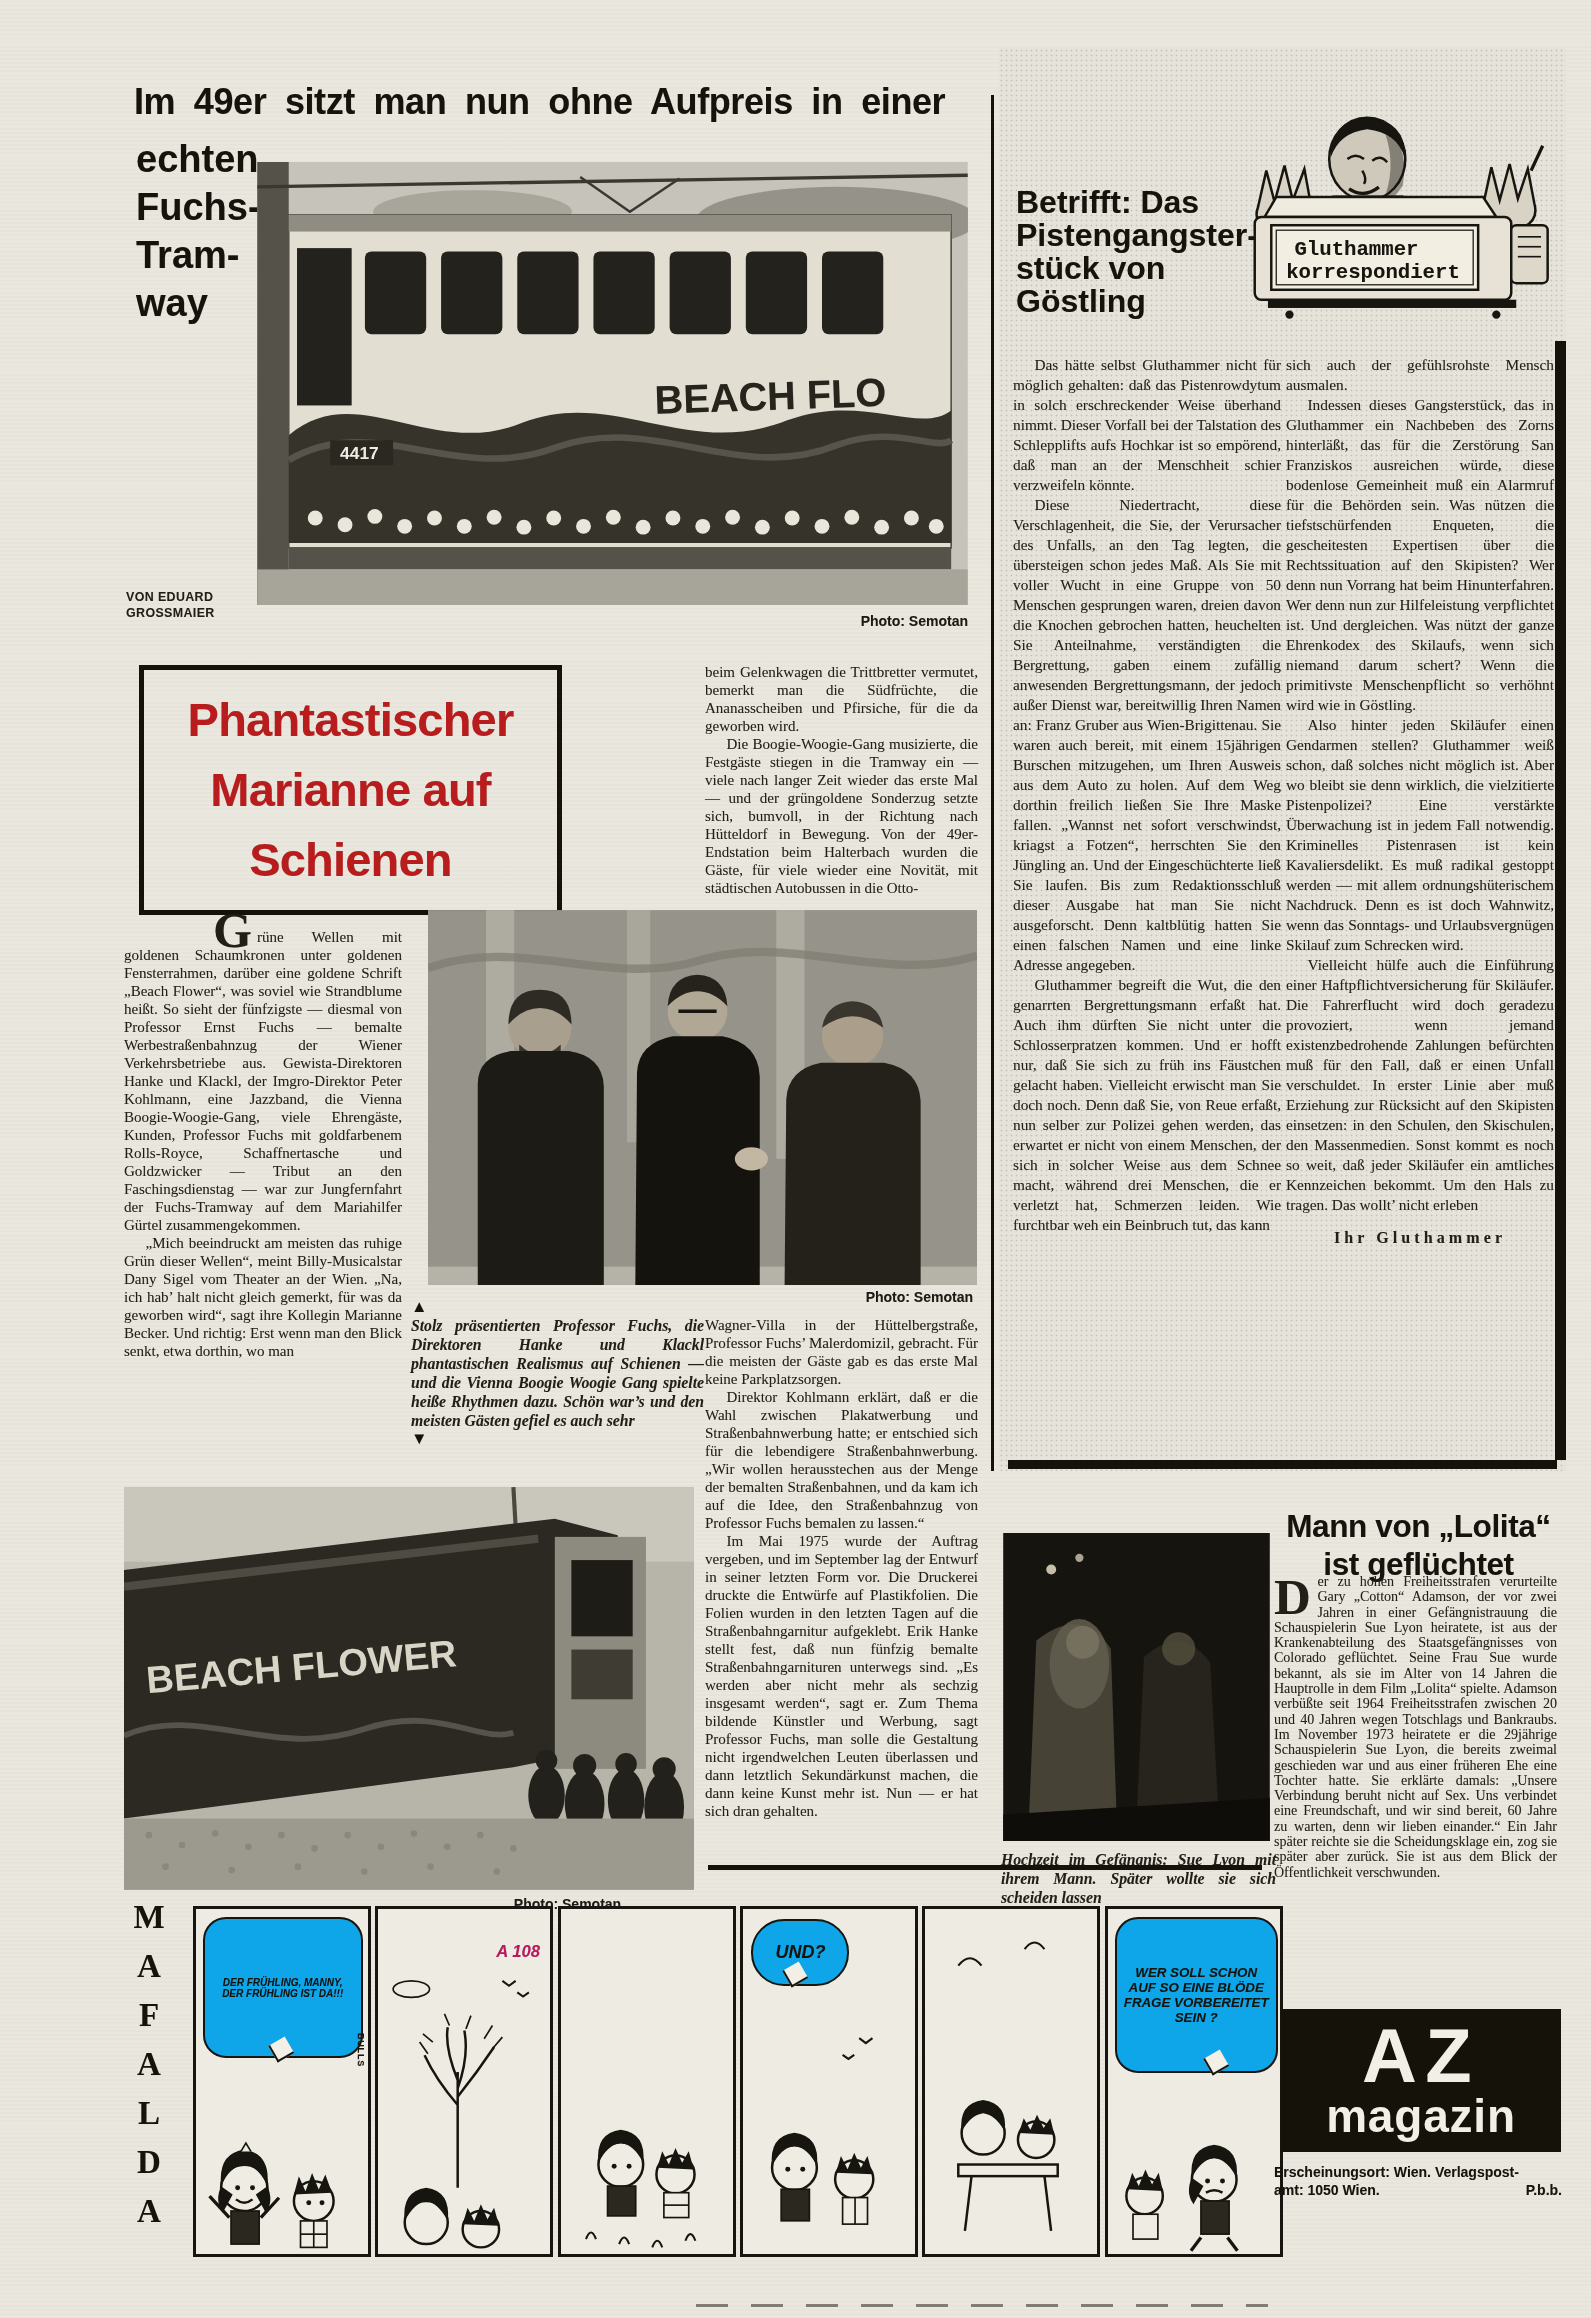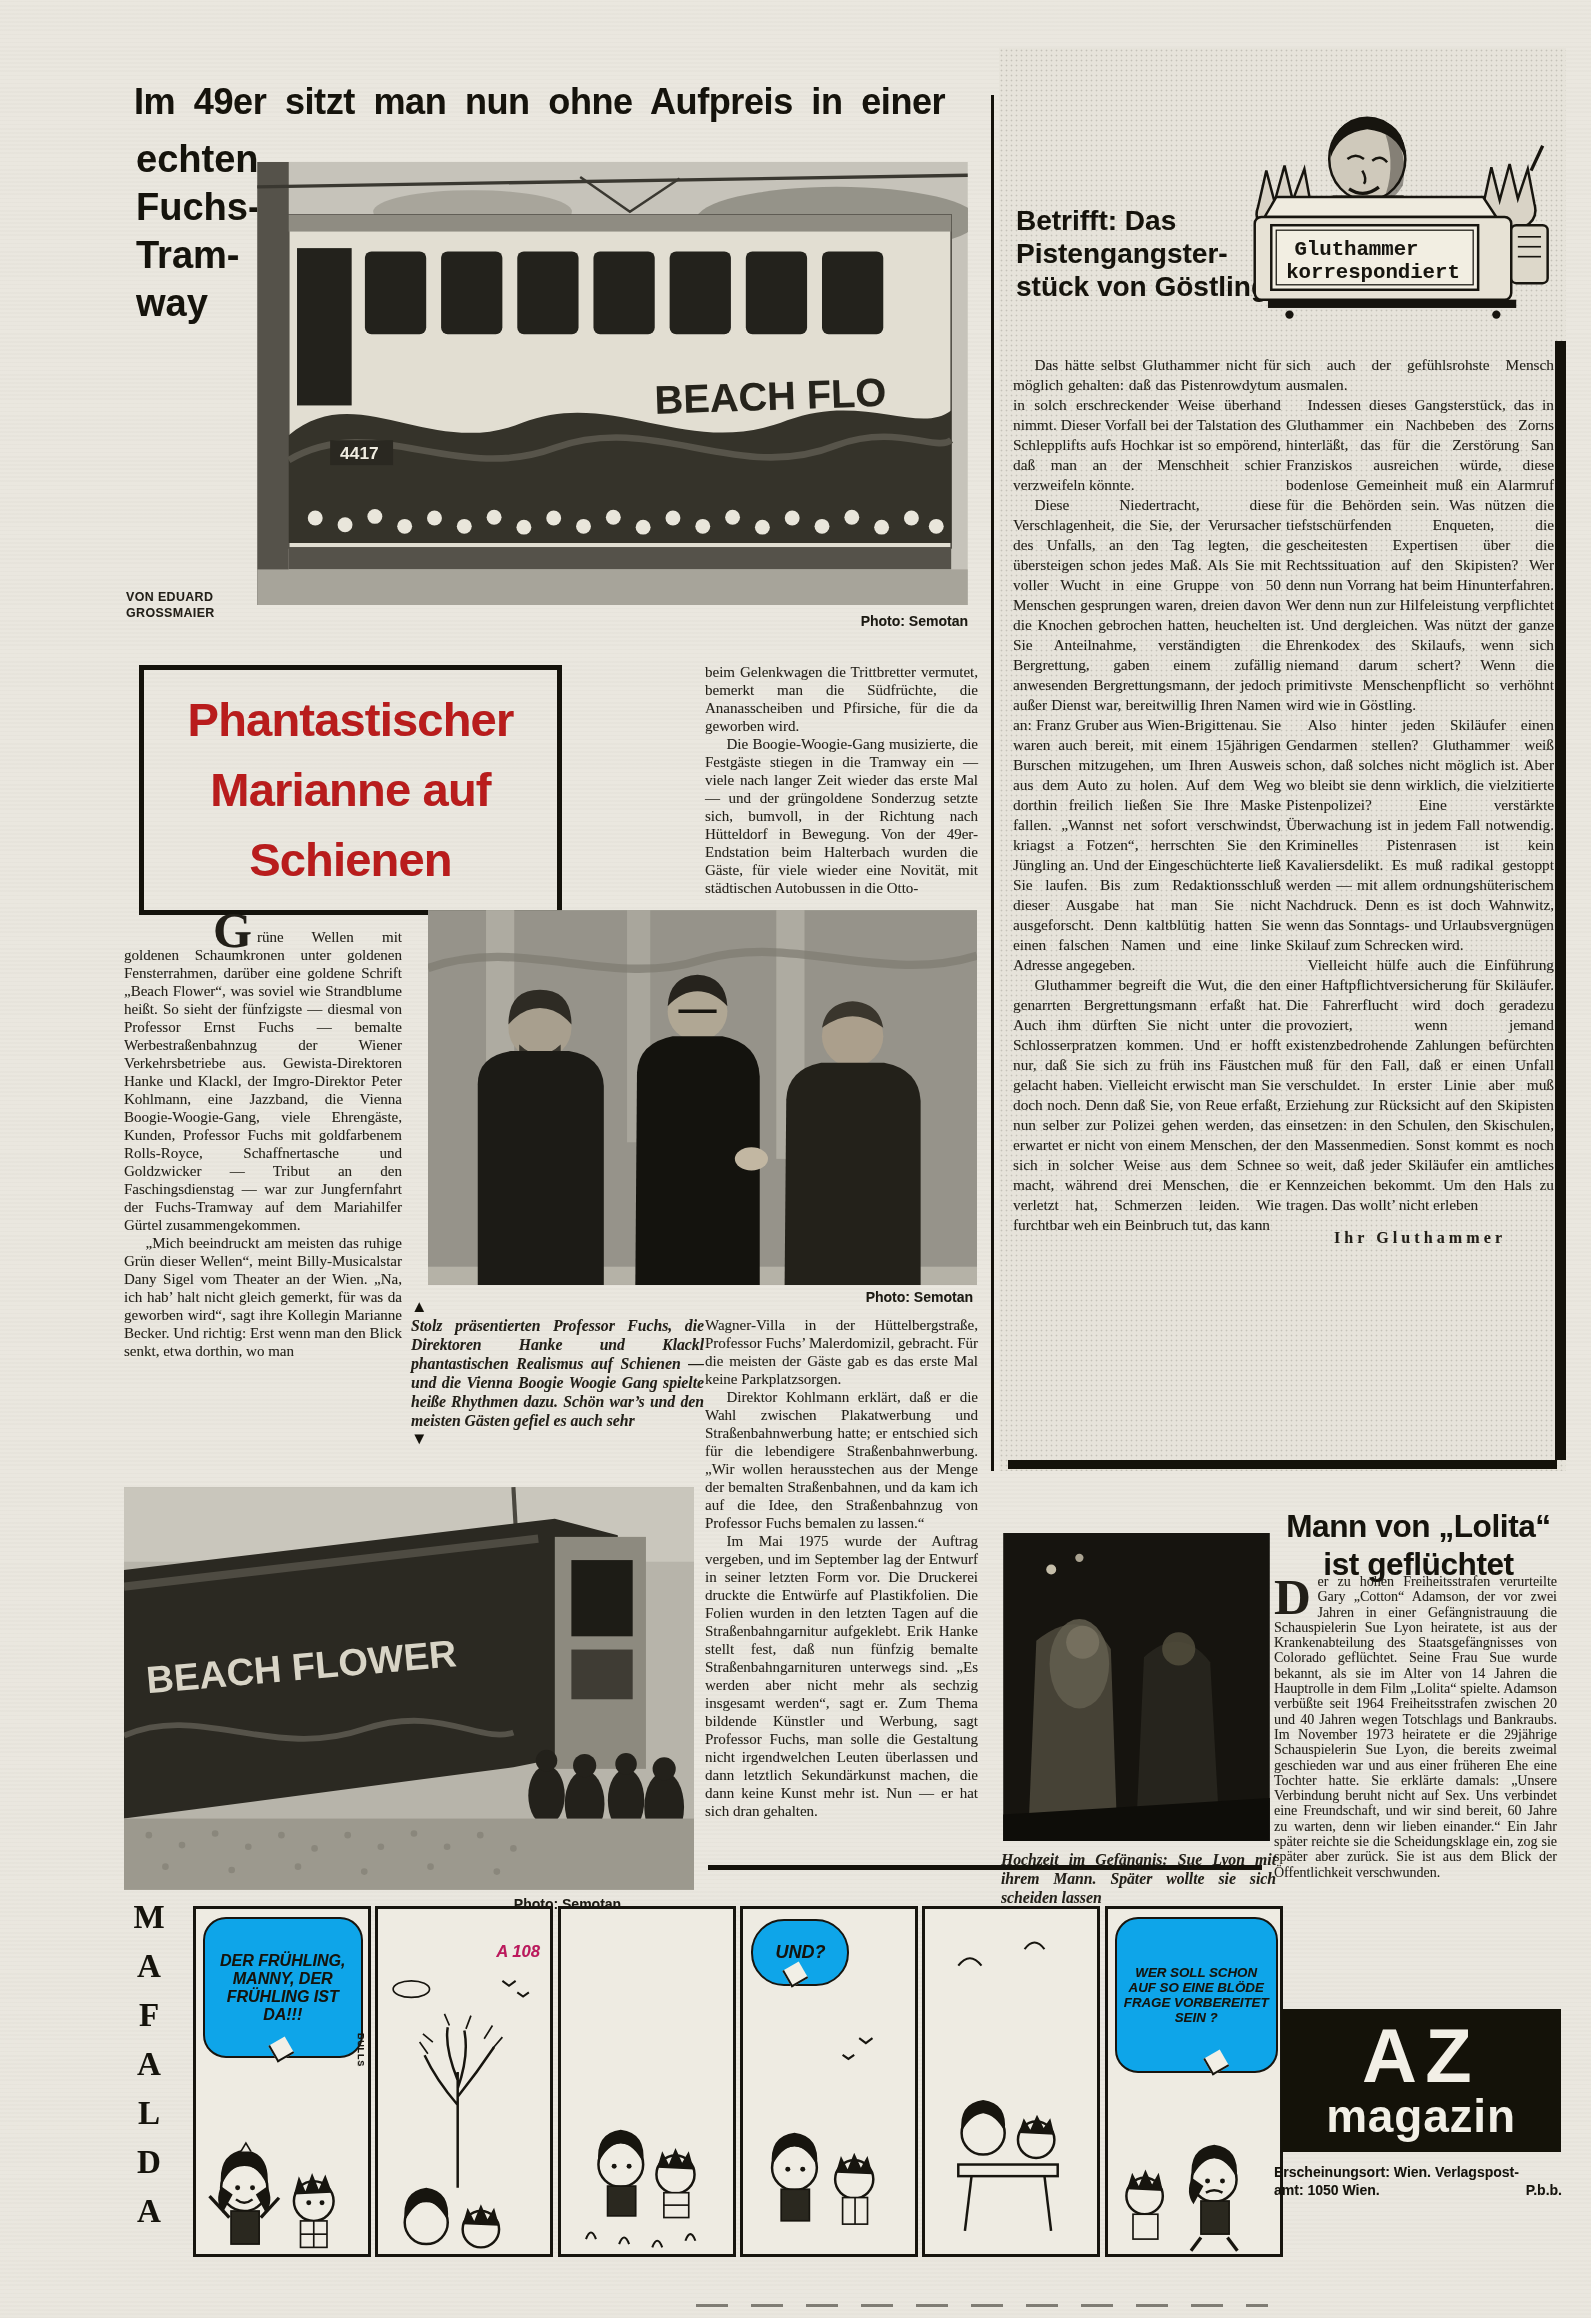--- a/index.html
+++ b/index.html
@@ -26,21 +26,21 @@
   .tramcol{font-size:15px;line-height:18px;}
   .glutcol{font-size:15.3px;line-height:20px;}
   .lead-initial{font-weight:bold;font-size:50px;line-height:0;padding-left:89px;padding-right:5px;position:relative;top:5px;}
   .drop{float:left;font-weight:bold;font-size:51px;line-height:41px;margin:3.3px 6.6px 0 0;}
   .pr-box{left:139px;top:665px;width:413px;height:240px;border:5.8px solid #14120b;
     display:flex;flex-direction:column;justify-content:center;}
   .pr-box div{font-family:"Liberation Sans",sans-serif;font-weight:bold;font-size:47px;line-height:70px;
     text-align:center;letter-spacing:-0.8px;color:#b91c1c;}
   .glut-box{left:999px;top:48px;width:567px;height:1423px;background-color:#e6e3da;
     background-image:radial-gradient(rgba(45,42,33,0.18) 0.8px, transparent 1.1px);background-size:5px 5px;}
-  .glut-topic{left:1016px;top:204px;width:286px;font-size:28px;font-weight:bold;line-height:33px;color:#15130c;}
+  .glut-topic{left:1016px;top:186px;width:286px;font-size:32px;font-weight:bold;line-height:33px;color:#15130c;}
   .bar{background:#14120b;}
   .cap-italic{font-style:italic;font-weight:bold;font-size:15.7px;line-height:19px;text-align:justify;}
   .cap-marker{font-size:16.6px;line-height:18px;color:#14120b;}
   .signature{text-align:center;font-weight:bold;font-size:16px;letter-spacing:4.1px;margin-top:13.3px;}
   
   .lol-head{left:1276px;top:1507px;width:285px;font-size:31.5px;font-weight:bold;line-height:38px;
     text-align:center;letter-spacing:-0.4px;color:#15130c;}
   .lolcol{font-size:14px;line-height:15.3px;}
   
   .comic-letter{left:131px;width:36px;text-align:center;font-weight:bold;font-size:33px;color:#15130c;}
@@ -325,21 +325,21 @@
 <div class="abs comic-letter" style="top:1899px;">M</div>
 <div class="abs comic-letter" style="top:1948px;">A</div>
 <div class="abs comic-letter" style="top:1997px;">F</div>
 <div class="abs comic-letter" style="top:2046px;">A</div>
 <div class="abs comic-letter" style="top:2095px;">L</div>
 <div class="abs comic-letter" style="top:2144px;">D</div>
 <div class="abs comic-letter" style="top:2193px;">A</div>
 
 <div class="panel" style="left:193px;">
   <div class="bubble" style="left:6.6px;top:8.3px;width:143px;height:124px;">
-    <span style="font-size:16px;">DER FRÜH­LING, MANNY, DER FRÜHLING IST DA!!!</span>
+    <span style="font-size:10px;">DER FRÜH­LING, MANNY, DER FRÜHLING IST DA!!!</span>
   </div>
   <div class="tail" style="left:76px;top:131px;"></div>
   <div class="bulls">BULLS</div>
   <svg class="scene" width="166" height="182" viewBox="0 0 200 220">
     <circle cx="58" cy="140" r="28" fill="#efece3" stroke="#17150f" stroke-width="3"></circle>
     <path d="M30 138 Q26 98 58 94 Q90 98 86 138 Q76 114 58 112 Q40 114 30 138 Z" fill="#17150f"></path>
     <path d="M30 138 Q22 156 32 170 L44 148 Z" fill="#17150f"></path>
     <path d="M86 138 Q94 156 84 170 L72 148 Z" fill="#17150f"></path>
     <circle cx="50" cy="140" r="3" fill="#17150f"></circle>
       <circle cx="68" cy="140" r="3" fill="#17150f"></circle>

